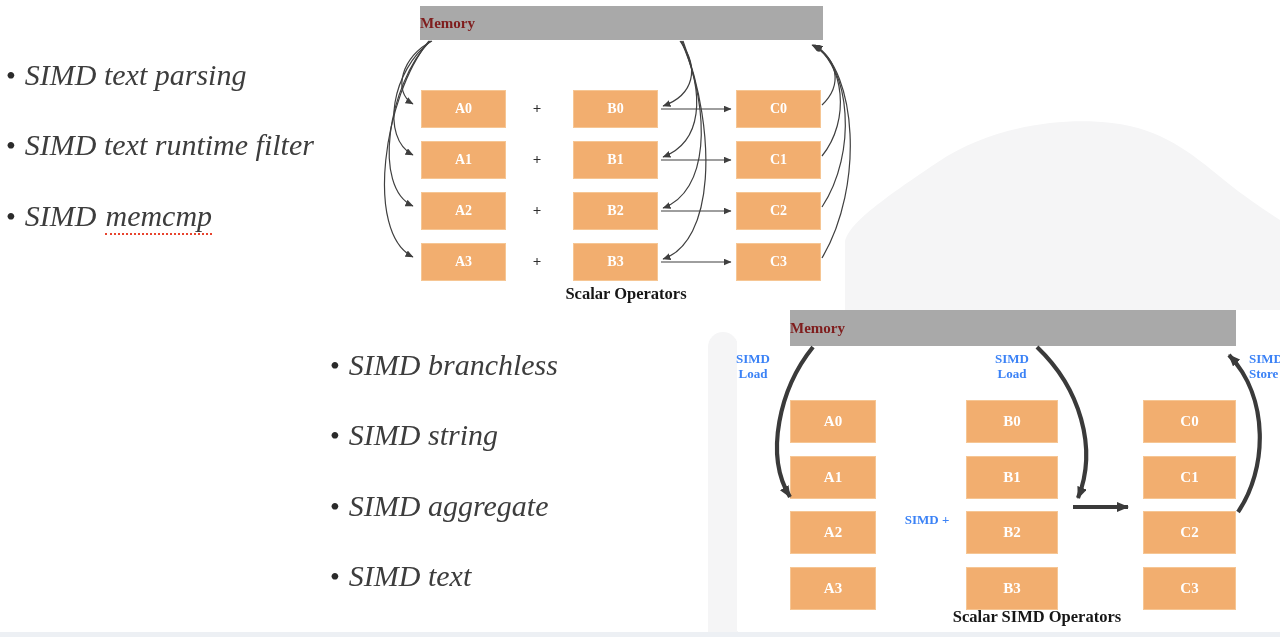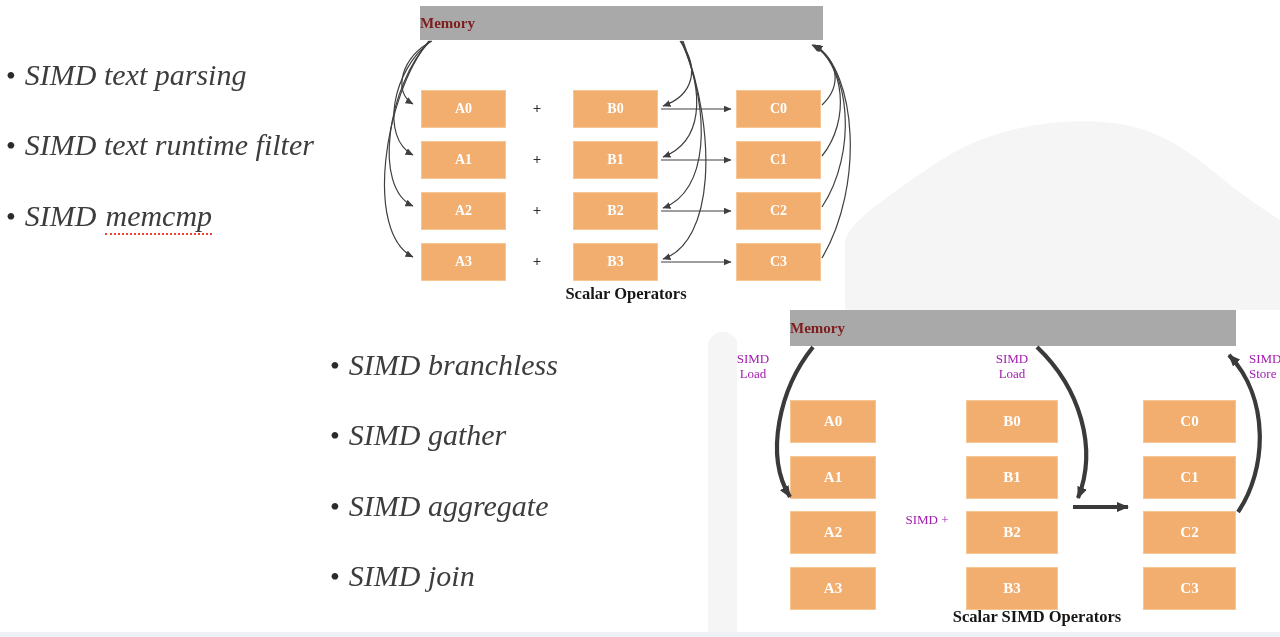--- a/index.html
+++ b/index.html
@@ -55,21 +55,21 @@
   .box-v{height:43px;font-size:15px;}
   .plus{
     z-index:3;color:#2f2f2f;font-weight:bold;font-size:15px;
     width:24px;text-align:center;
   }
   .caption{
     z-index:5;color:var(--caption_black);font-weight:bold;font-size:16.5px;
     text-align:center;white-space:nowrap;
   }
   .mini-label{
-    z-index:5;color:#a21caf;font-weight:normal;font-size:13px;line-height:1.18;
+    z-index:5;color:#3b82f6;font-weight:bold;font-size:13px;line-height:1.18;
     text-align:center;
   }
   #arrow-svg{left:0;top:0;z-index:4;pointer-events:none;}
 </style>
 </head>
 <body>
 
 <svg id="arrow-bg" class="abs" width="1280" height="637" style="left:0;top:0;z-index:0;pointer-events:none;">
   <path d="M845,310 L845,242 C848,226 872,206 938,162 C992,126 1062,117 1112,123
            C1162,129 1190,152 1224,180 C1250,201 1268,212 1280,220 L1280,310 Z" fill="#F5F5F6"></path>
@@ -81,23 +81,23 @@
 <ul id="col1" class="abs bullets">
   <li><span class="blt">•</span><span>SIMD text parsing</span></li>
   <li><span class="blt">•</span><span>SIMD text runtime filter</span></li>
   <li>
     <span class="blt">•</span><span>SIMD</span><span class="sp"></span><span class="squiggle">memcmp</span>
   </li>
 </ul>
 
 <ul id="col2" class="abs bullets">
   <li><span class="blt">•</span><span>SIMD branchless</span></li>
-  <li><span class="blt">•</span><span>SIMD gather</span></li>
+  <li><span class="blt">•</span><span>SIMD string</span></li>
   <li><span class="blt">•</span><span>SIMD aggregate</span></li>
-  <li><span class="blt">•</span><span>SIMD join</span></li>
+  <li><span class="blt">•</span><span>SIMD text</span></li>
 </ul>
 
 <div class="abs membar" style="left:420px;top:6px;width:403px;height:34px;font-size:15px;">
     <span>Memory</span>
   </div>
 
 <div class="abs box box-s" style="left:421px;top:90px;">A0</div>
 <div class="abs box box-s" style="left:421px;top:141px;">A1</div>
 <div class="abs box box-s" style="left:421px;top:192px;">A2</div>
 <div class="abs box box-s" style="left:421px;top:243px;">A3</div>

